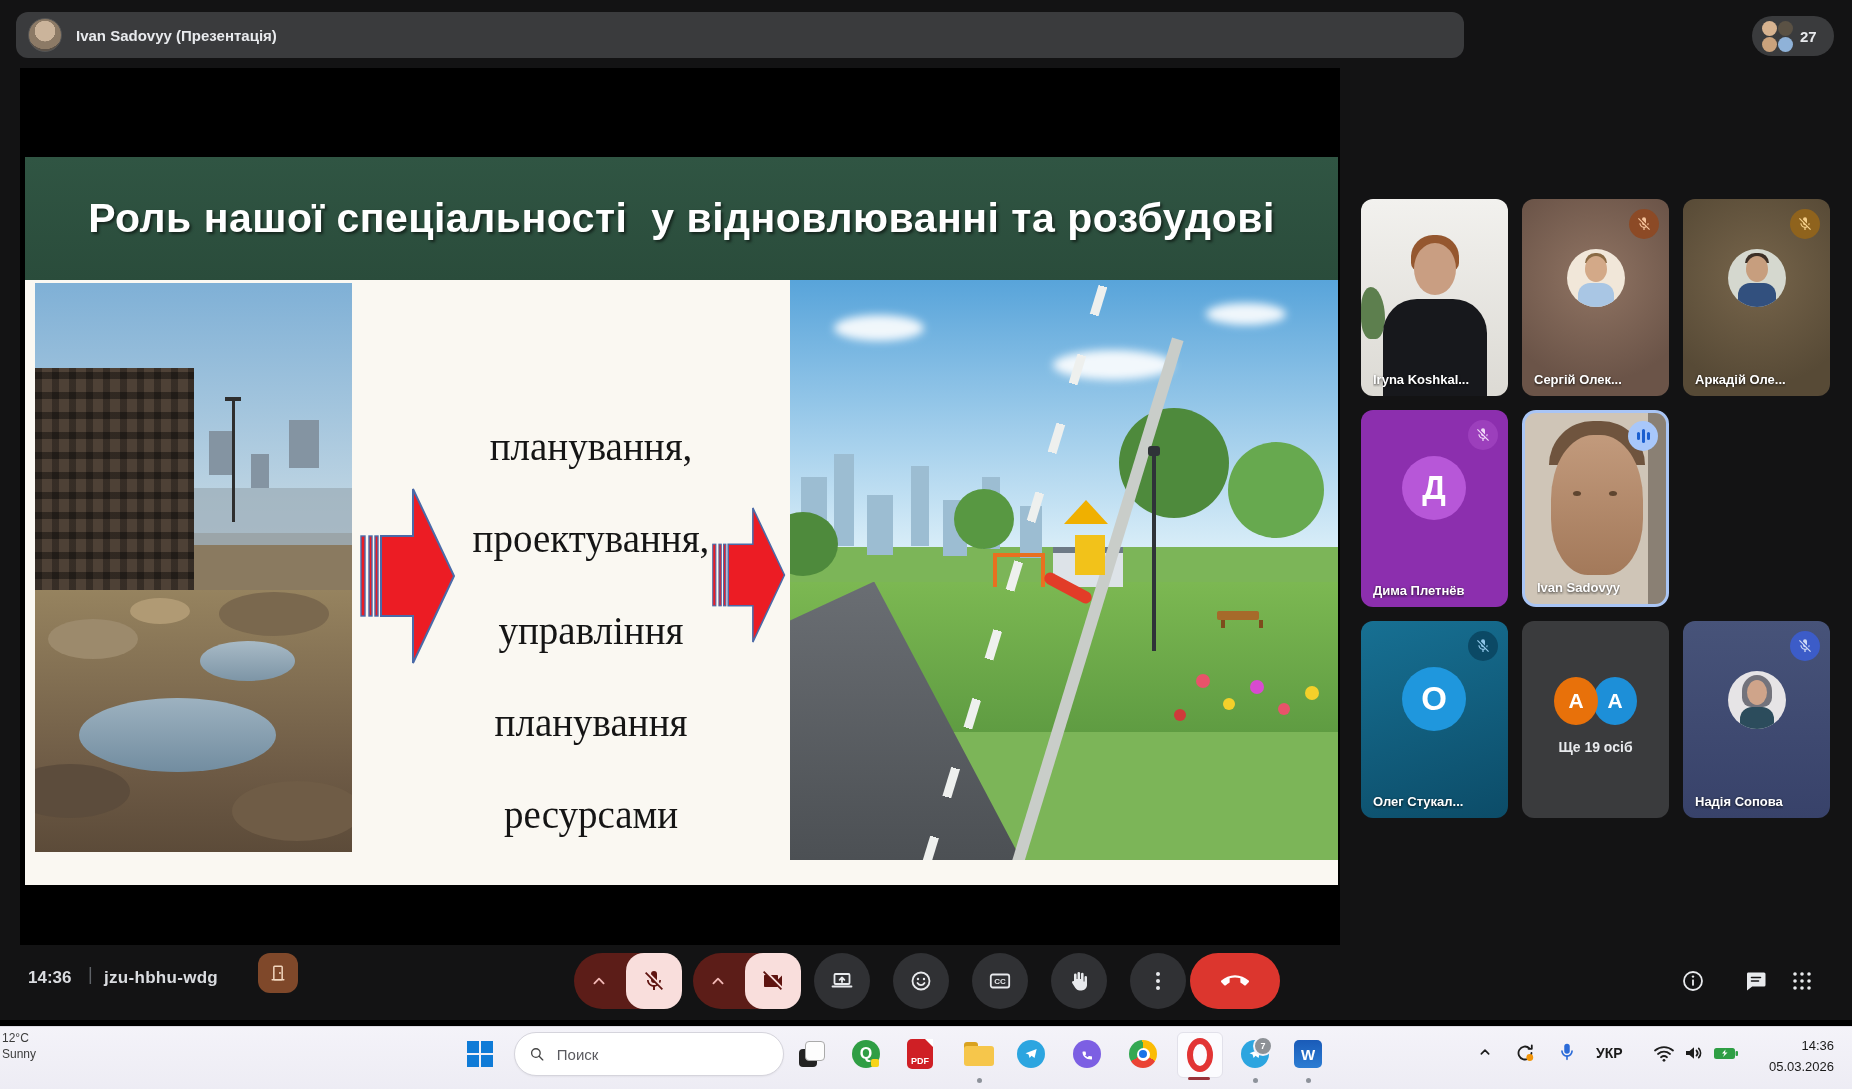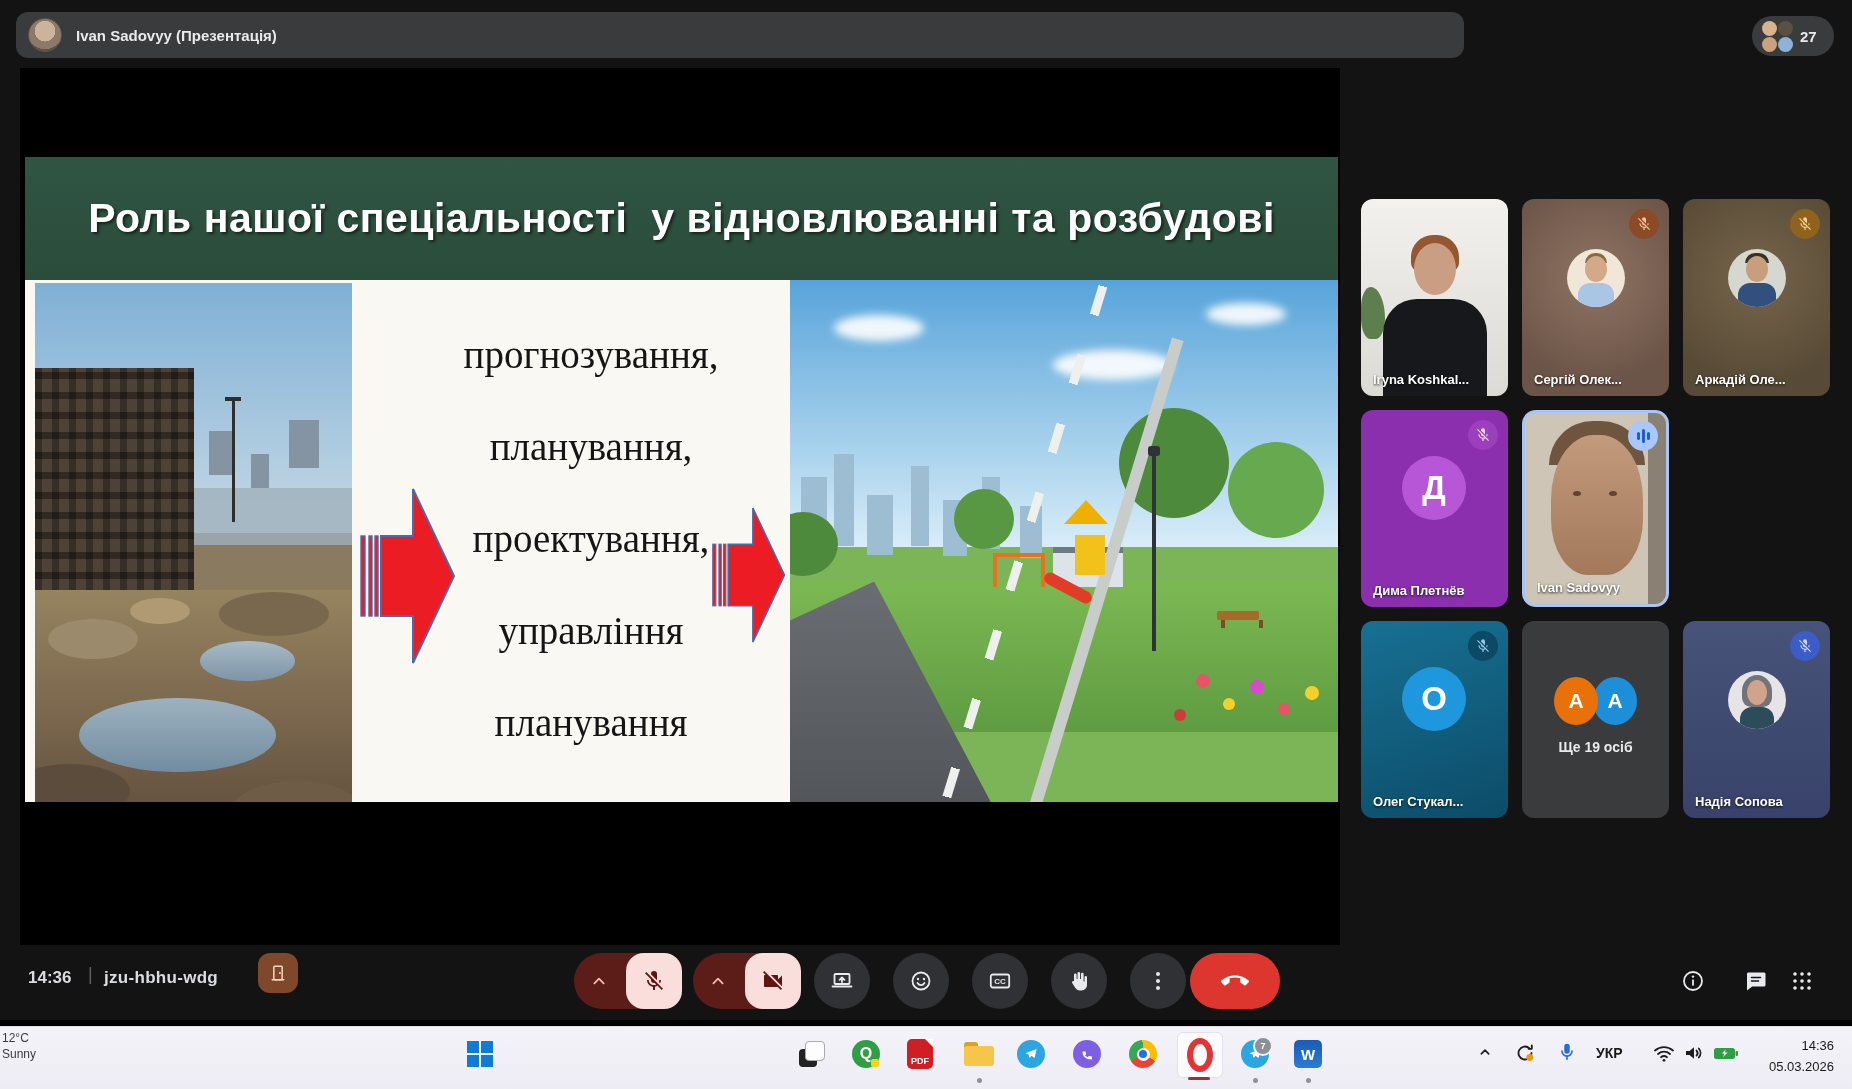--- a/index.html
+++ b/index.html
@@ -16,21 +16,21 @@
   #shareName{margin-left:14px;color:#e8eaed;font-size:15px;font-weight:700;}
   #peoplePill{left:1752px;top:16px;width:82px;height:40px;background:#3a3b3d;border-radius:20px;
               display:flex;align-items:center;padding:0 10px;box-sizing:border-box;gap:7px;}
   .clu{display:grid;grid-template-columns:15px 15px;grid-template-rows:15px 15px;gap:1px;}
   .clu span{width:15px;height:15px;border-radius:50%;display:block;}
   .c1{background:#d7b390;}.c2{background:#5a5144;}.c3{background:#caa27c;}.c4{background:#8fb2d8;}
   #peopleCount{color:#e8eaed;font-size:15px;font-weight:700;}
 
   
   #shareBg{left:20px;top:68px;width:1320px;height:877px;background:#000;}
-  #slide{left:5px;top:89px;width:1313px;height:645px;background:#faf8f2;overflow:hidden;position:absolute;}
+  #slide{left:5px;top:89px;width:1313px;height:728px;background:#faf8f2;overflow:hidden;position:absolute;}
   #slideHead{left:0;top:0;width:1313px;height:123px;background:linear-gradient(180deg,#305543 0%,#2a4c3b 100%);
              display:flex;align-items:center;justify-content:center;}
   #slideTitle{color:#fff;font-size:41px;font-weight:700;white-space:pre;
               text-shadow:2px 2px 3px rgba(0,0,0,.55);letter-spacing:.5px;}
   .sline{position:absolute;left:408px;width:316px;height:54px;line-height:54px;text-align:center;
          font-family:"Liberation Serif",serif;font-size:39px;color:#151515;}
 
   
   #imgL{left:10px;top:126px;width:317px;height:569px;overflow:hidden;background:#8a7a60;}
   #imgL .sky{position:absolute;left:0;top:0;width:100%;height:44%;background:linear-gradient(#7fb0d6,#c6d9e4);}
@@ -292,21 +292,20 @@
         <div class="bench"></div>
         <div class="lampR"></div>
         <div class="fl" style="left:74%;top:68%;width:14px;height:14px;background:#e8536a;"></div>
         <div class="fl" style="left:79%;top:72%;width:12px;height:12px;background:#f3d02a;"></div>
         <div class="fl" style="left:84%;top:69%;width:14px;height:14px;background:#d84ad0;"></div>
         <div class="fl" style="left:89%;top:73%;width:12px;height:12px;background:#e8536a;"></div>
         <div class="fl" style="left:94%;top:70%;width:14px;height:14px;background:#f3d02a;"></div>
         <div class="fl" style="left:70%;top:74%;width:12px;height:12px;background:#cf3a3a;"></div>
       </div>
 
-      <div class="sline" style="top:171px;">прогнозування,</div>
       <div class="sline" style="top:263px;">планування,</div>
       <div class="sline" style="top:355px;">проектування,</div>
       <div class="sline" style="top:447px;">управління</div>
       <div class="sline" style="top:539px;">планування</div>
       <div class="sline" style="top:631px;">ресурсами</div>
 
       <svg class="arrowSvg" style="left:335px;top:292px;" width="96" height="254" viewBox="0 0 96 254">
         <rect x="1" y="87" width="4" height="80" fill="#ec1c24" stroke="#4a6aa8" stroke-width="1.4"></rect>
         <rect x="9" y="87" width="3" height="80" fill="#ec1c24" stroke="#4a6aa8" stroke-width="1.4"></rect>
         <rect x="15" y="87" width="3" height="80" fill="#ec1c24" stroke="#4a6aa8" stroke-width="1.4"></rect>
@@ -527,20 +526,27 @@
   </div>
 
   <div class="tbtn" style="left:458px;">
     <span class="win">
         <span></span>
         <span></span>
         <span></span>
         <span></span>
       </span>
   </div>
+  <div class="abs" id="search">
+    <svg width="18" height="18" viewBox="0 0 24 24">
+      <circle cx="10.5" cy="10.5" r="6.5" fill="none" stroke="#444" stroke-width="2"></circle>
+      <path d="M15.5 15.5L21 21" stroke="#444" stroke-width="2" stroke-linecap="round"></path>
+    </svg>
+    <input type="text" readonly="" placeholder="Поиск" style="">
+  </div>
   <div class="tbtn" style="left:790px;">
     <span class="tv">
         <span class="b"></span>
         <span class="f"></span>
       </span>
   </div>
   <div class="tbtn" style="left:844px;">
     <span class="qgis">
         <span>Q</span>
         <i></i>

